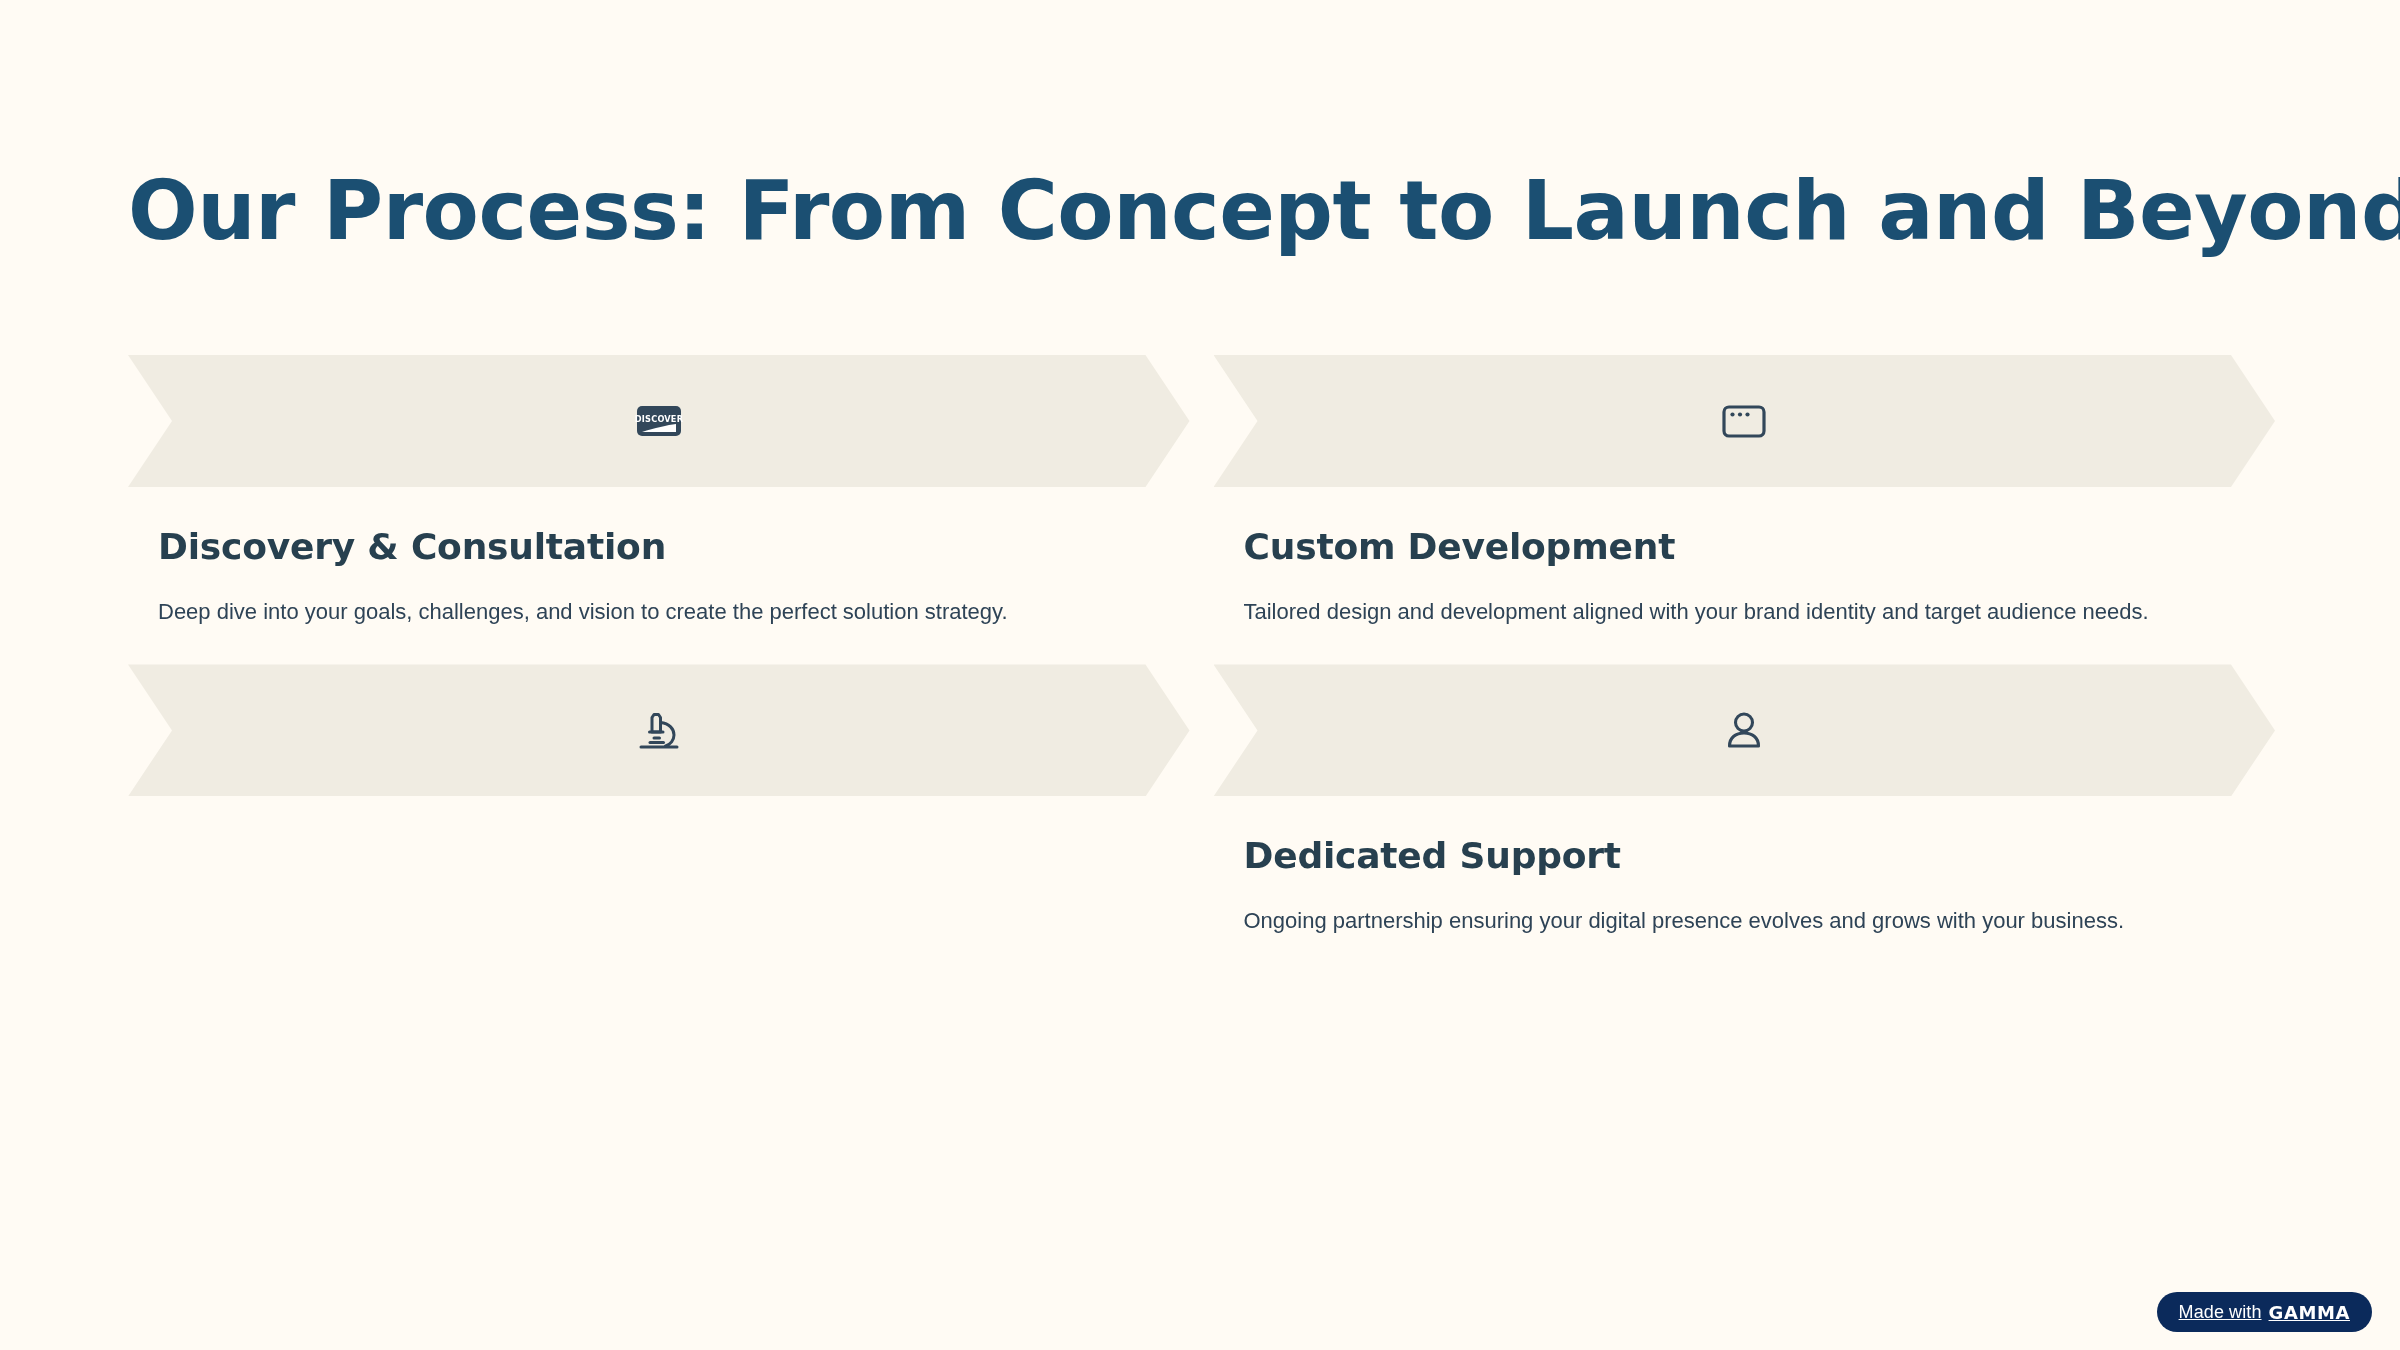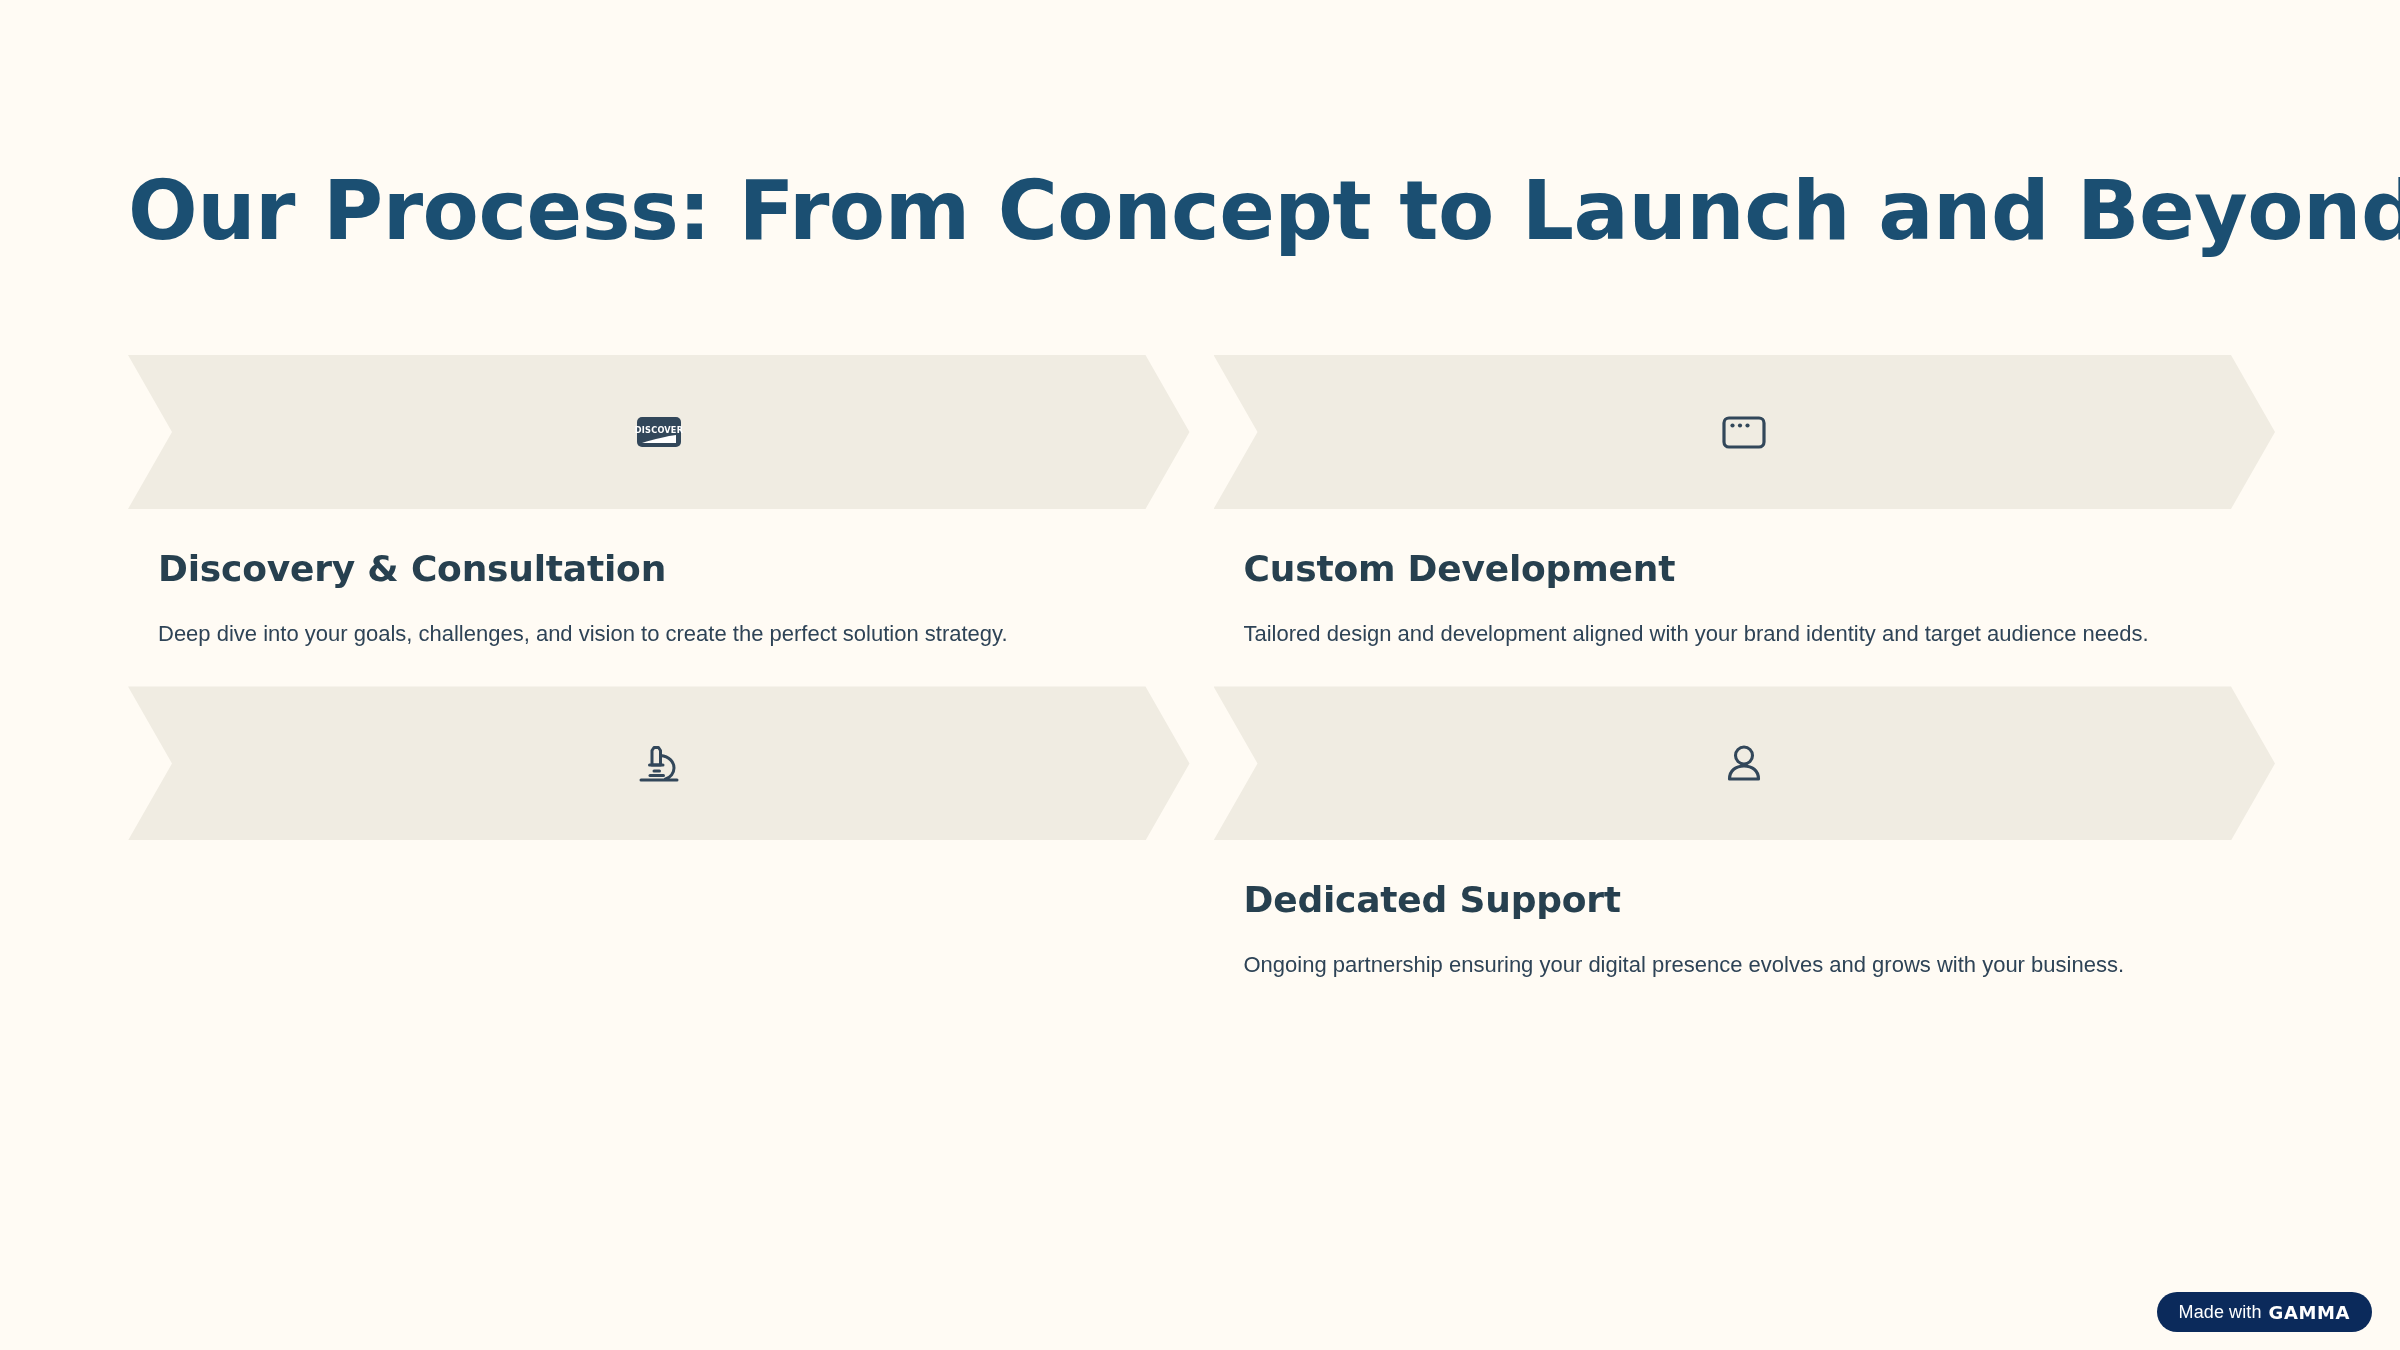--- a/index.html
+++ b/index.html
@@ -43,21 +43,21 @@
     row-gap: 34px;
   }
 
   .process-card {
     position: relative;
   }
 
   
   .card-banner {
     position: relative;
-    height: 154px;
+    height: 132px;
     background: #f0ece2;
     -webkit-clip-path: polygon(0 0, calc(100% - 44px) 0, 100% 50%, calc(100% - 44px) 100%, 0 100%, 44px 50%);
     clip-path: polygon(0 0, calc(100% - 44px) 0, 100% 50%, calc(100% - 44px) 100%, 0 100%, 44px 50%);
     display: flex;
     align-items: center;
     justify-content: center;
   }
 
   .card-icon {
     width: 58px;
@@ -99,20 +99,21 @@
     right: 28px;
     bottom: 18px;
     height: 40px;
     padding: 0 22px;
     border-radius: 20px;
     background: #0b2a5b;
     display: flex;
     align-items: center;
     gap: 7px;
     color: #ffffff;
+    text-decoration: underline;
   }
   #gamma-badge .made-with {
     font-family: "Liberation Sans", sans-serif;
     font-size: 18px;
     font-weight: 400;
     letter-spacing: 0.1px;
   }
   #gamma-badge .gamma-word {
     font-family: "DejaVu Sans", sans-serif;
     font-size: 18px;

